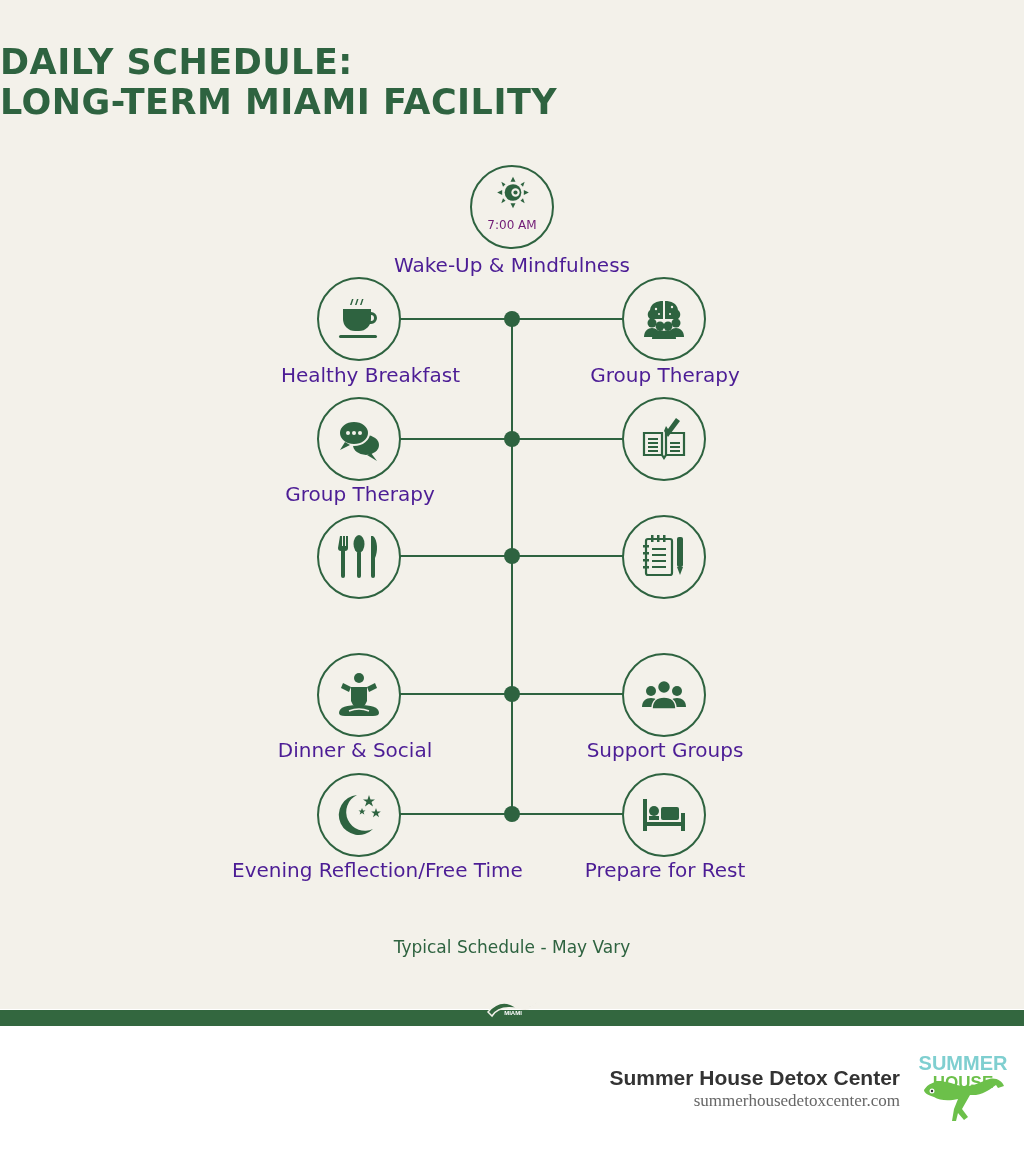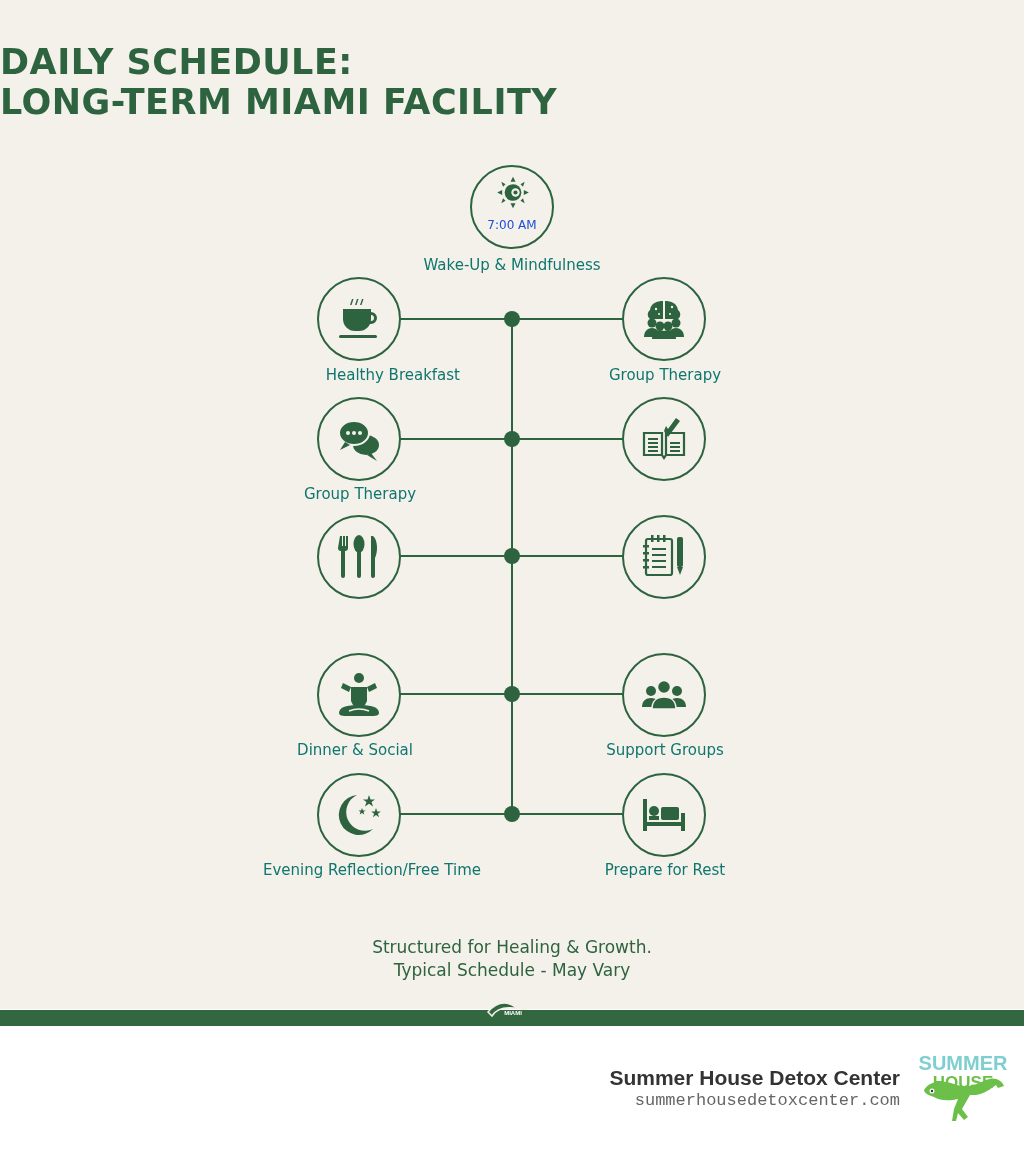--- a/index.html
+++ b/index.html
@@ -19,30 +19,30 @@
     font-family: "DejaVu Sans", sans-serif;
   }
   .title div { display: block; }
   .node {
     position: absolute; width: 84px; height: 84px; border-radius: 50%;
     border: 2px solid #2e6340; box-sizing: border-box; background: #f3f1ea;
     display: flex; align-items: center; justify-content: center;
   }
   .node svg { width: 48px; height: 48px; }
   .label {
-    position: absolute; color: #0f766e; font-size: 15px; line-height: 20px;
+    position: absolute; color: #4c1d95; font-size: 20px; line-height: 20px;
     text-align: center; white-space: nowrap;
     font-family: "DejaVu Sans", sans-serif;
   }
   .hline { position: absolute; height: 2px; background: #2e6340; }
   .vline { position: absolute; width: 2px; background: #2e6340; }
   .dot { position: absolute; width: 16px; height: 16px; border-radius: 50%; background: #2e6340; }
   .wake-time {
     position: absolute; left: 0; width: 100%; top: 51px; text-align: center;
-    font-size: 12px; color: #1d4ed8; font-family: "DejaVu Sans", sans-serif;
+    font-size: 12px; color: #701a75; font-family: "DejaVu Sans", sans-serif;
   }
   .footnote {
     position: absolute; left: 0; width: 1024px; top: 936px; text-align: center;
     color: #2e6340; font-size: 17px; line-height: 23px;
     font-family: "DejaVu Sans", sans-serif;
   }
   .band {
     position: absolute; left: 0; top: 1010px; width: 1024px; height: 16px;
     background: #33673f;
   }
@@ -50,21 +50,21 @@
   .miami-text {
     position: absolute; left: 484px; top: 1010px; width: 58px; text-align: center;
     font-size: 6px; color: #ffffff; font-weight: bold; line-height: 7px;
   }
   .brand-name {
     position: absolute; right: 124px; top: 1066px; font-size: 21px; font-weight: bold;
     color: #333333; font-family: "Liberation Sans", sans-serif; white-space: nowrap;
   }
   .brand-url {
     position: absolute; right: 124px; top: 1091px; font-size: 17px;
-    color: #666666; font-family: Liberation Mono, monospace; white-space: nowrap;
+    color: #666666; font-family: Liberation Serif, serif; white-space: nowrap;
   }
   .brand-logo { position: absolute; left: 918px; top: 1050px; width: 90px; height: 84px; }
 </style>
 </head>
 <body>
 
 <div class="poster">
 
   <div class="title">
     <div>DAILY SCHEDULE:</div>
@@ -244,21 +244,20 @@
         <rect x="3" y="31" width="42" height="4"></rect>
         <circle cx="14" cy="20" r="5"></circle>
         <rect x="9" y="25" width="10" height="4"></rect>
         <rect x="21" y="16" width="18" height="13" rx="2"></rect>
       </g>
     </svg>
   </div>
   <div class="label" style="left:565px; width:200px; top:860px;">Prepare for Rest</div>
 
   <div class="footnote">
-    <div>Structured for Healing &amp; Growth.</div>
     <div>Typical Schedule - May Vary</div>
   </div>
 </div>
 
 <div class="band"></div>
 <svg class="miami-logo" viewBox="0 0 58 28">
   <path d="M4 16 q12 -14 26 -6 t24 -4 q-8 8 -24 6 t-22 8z" fill="#33673f" stroke="#f3f1ea" stroke-width="1.5"></path>
 </svg>
 <div class="miami-text">MIAMI</div>
 

